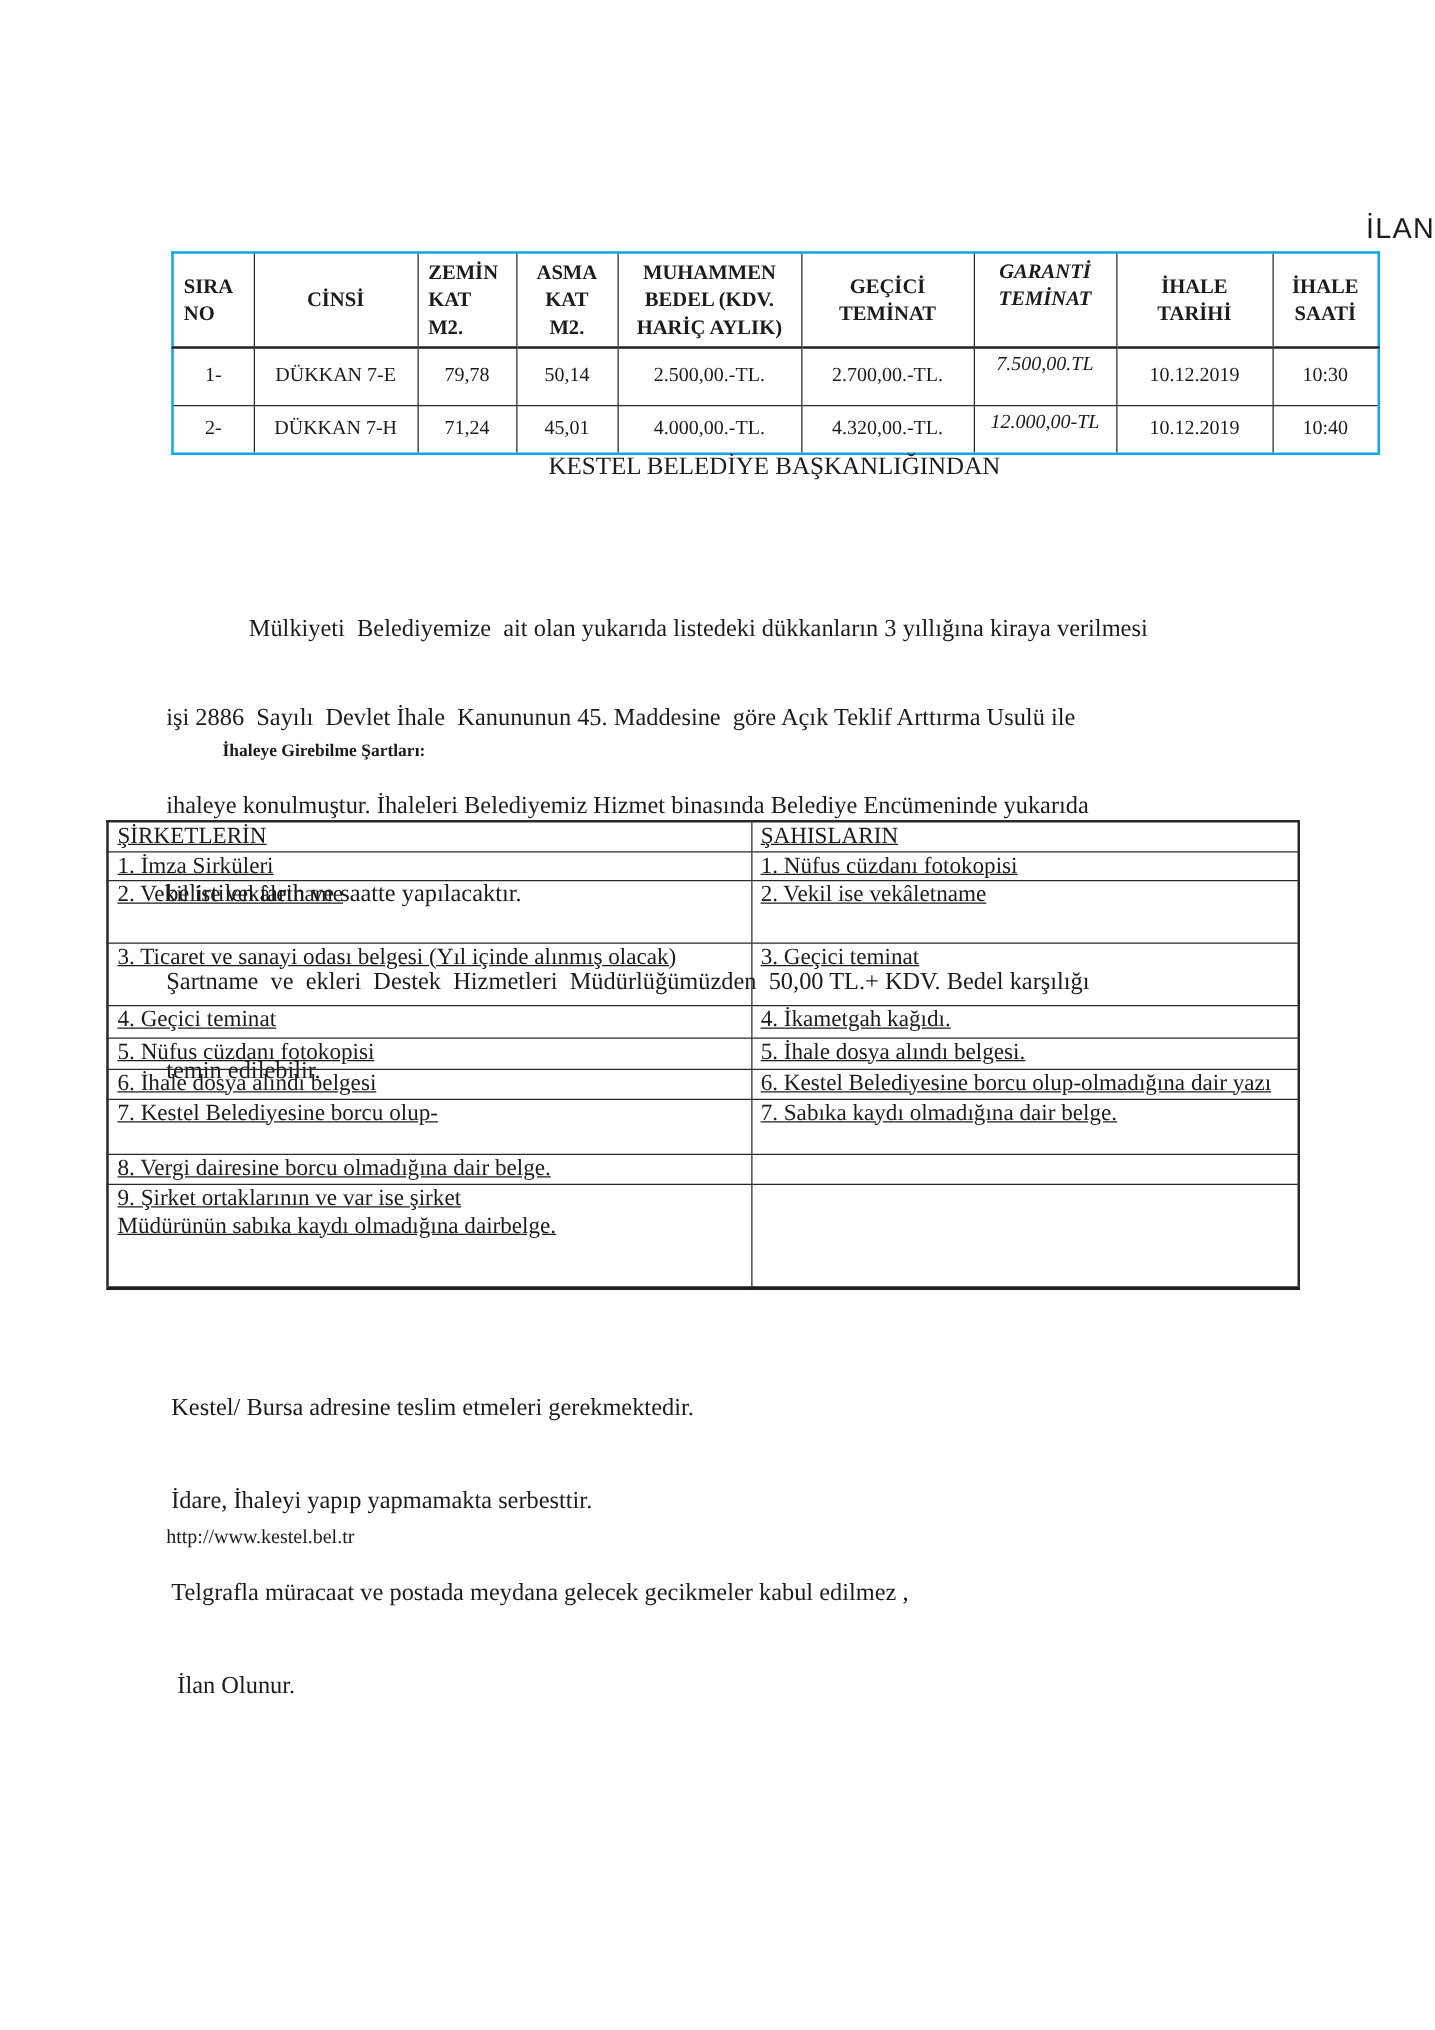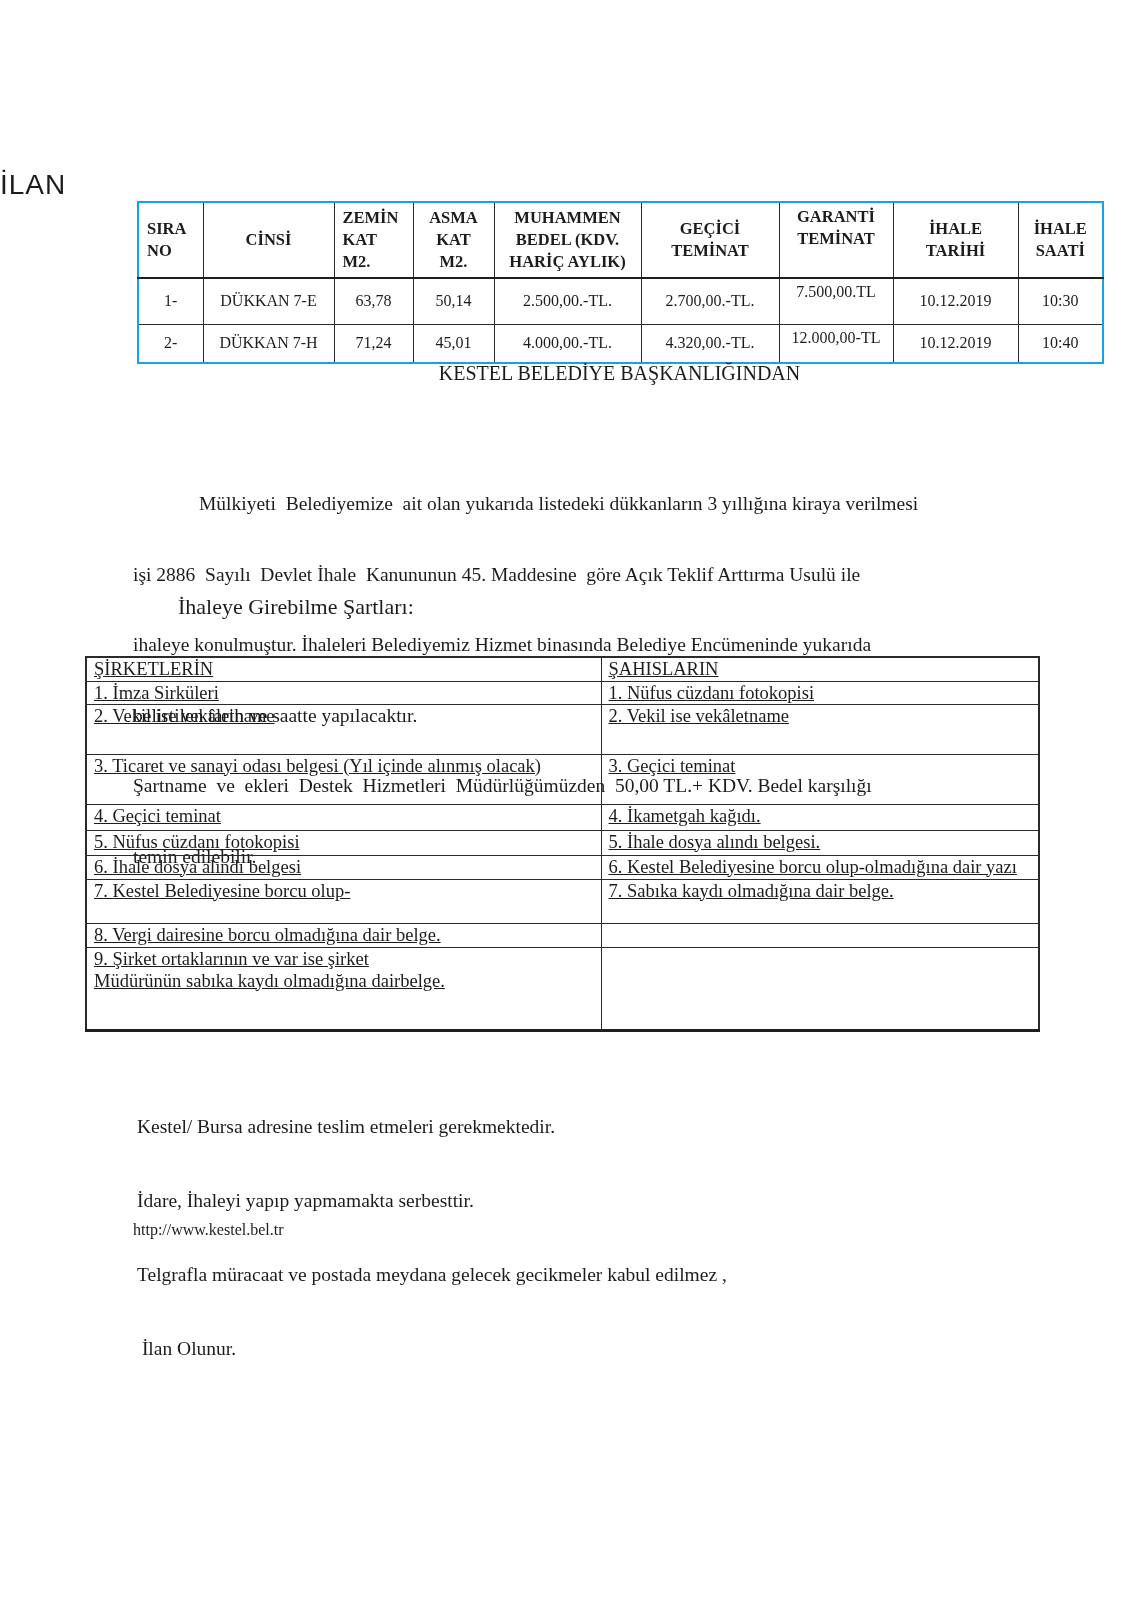--- a/index.html
+++ b/index.html
@@ -8,23 +8,23 @@
     width:1148px;height:1624px;
     background:#ffffff;
     font-family:"Liberation Serif", serif;
     color:#1c1c1c;
     overflow:hidden;
     margin:0 auto;
   }
   
   .ilan-title{
     position:absolute;left:0;right:0;top:169px;
-    text-align:left;
+    text-align:right;
     font-family:"Liberation Sans", sans-serif;
-    font-size:28px;letter-spacing:1px;
+    font-size:23px;letter-spacing:1px;
   }
   
   table.main{
     position:absolute;left:137px;top:201px;
     width:965px;
     border-collapse:collapse;table-layout:fixed;
     border:2px solid #0ea5e9;
   }
   table.main th, table.main td{
     border:1px solid #2a2a2a;
@@ -36,38 +36,38 @@
   table.main th{
     font-size:16.5px;font-weight:bold;line-height:22px;
   }
   table.main td{
     font-size:16px;line-height:20px;
   }
   table.main .hdr-row{height:76px;}
   table.main .row1{height:46px;}
   table.main .row2{height:39px;}
   table.main .alft{text-align:left;padding-left:8px;}
-  table.main .vtop{vertical-align:top;padding-top:3px;}
+  table.main .vtop{vertical-align:top;padding-top:3px;font-style:italic;}
   table.main tr.hdr-row th{border-bottom:2px solid #1f1f1f;}
   
   .table-caption{
     position:absolute;left:137px;width:965px;top:362px;
     text-align:center;font-size:20px;
   }
   
   .intro{
     position:absolute;left:133px;top:445px;
     font-size:19.5px;line-height:23.5px;
     white-space:pre;
   }
   .intro .indent{padding-left:66px;}
   
   .req-heading{
     position:absolute;left:178px;top:594px;
-    font-size:22px;font-weight:normal;
+    font-size:14px;font-weight:bold;
   }
   
   table.req{
     position:absolute;left:85px;top:656px;
     width:953px;
     border-collapse:collapse;table-layout:fixed;
     border:2px solid #2a2a2a;
     border-bottom:3px solid #1f1f1f;
     text-decoration:underline;
   }
@@ -132,21 +132,21 @@
       <th class="vtop">GARANTİ
 TEMİNAT</th>
       <th>İHALE
 TARİHİ</th>
       <th>İHALE
 SAATİ</th>
     </tr>
     <tr class="row1">
       <td>1-</td>
       <td>DÜKKAN 7-E</td>
-      <td>63,78</td>
+      <td>79,78</td>
       <td>50,14</td>
       <td>2.500,00.-TL.</td>
       <td>2.700,00.-TL.</td>
       <td class="vtop">7.500,00.TL</td>
       <td>10.12.2019</td>
       <td>10:30</td>
     </tr>
     <tr class="row2">
       <td>2-</td>
       <td>DÜKKAN 7-H</td>

